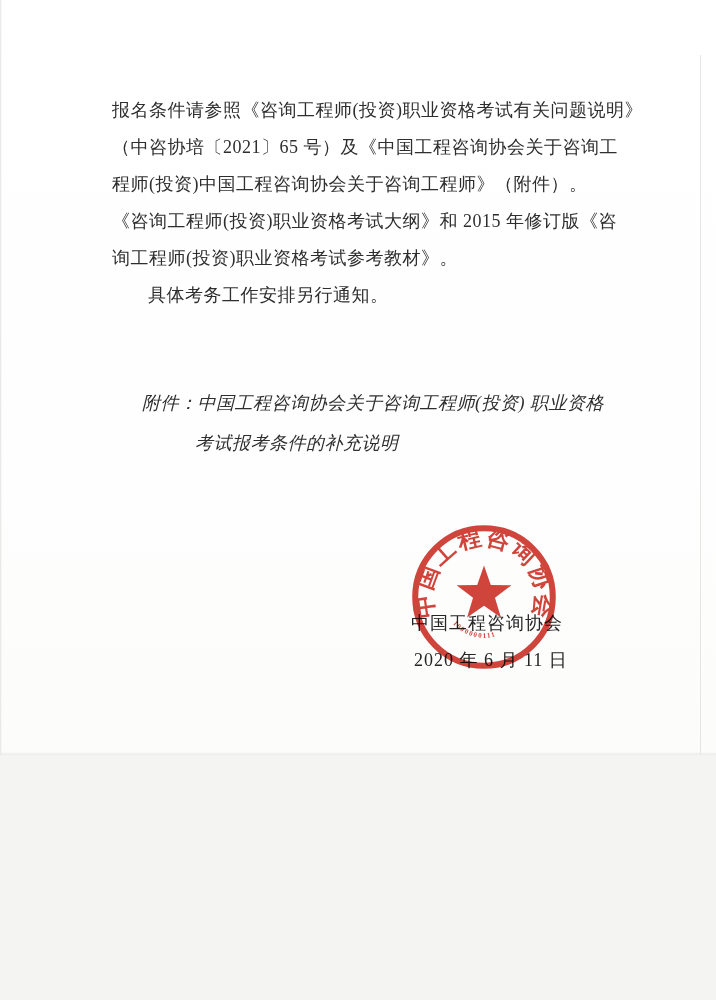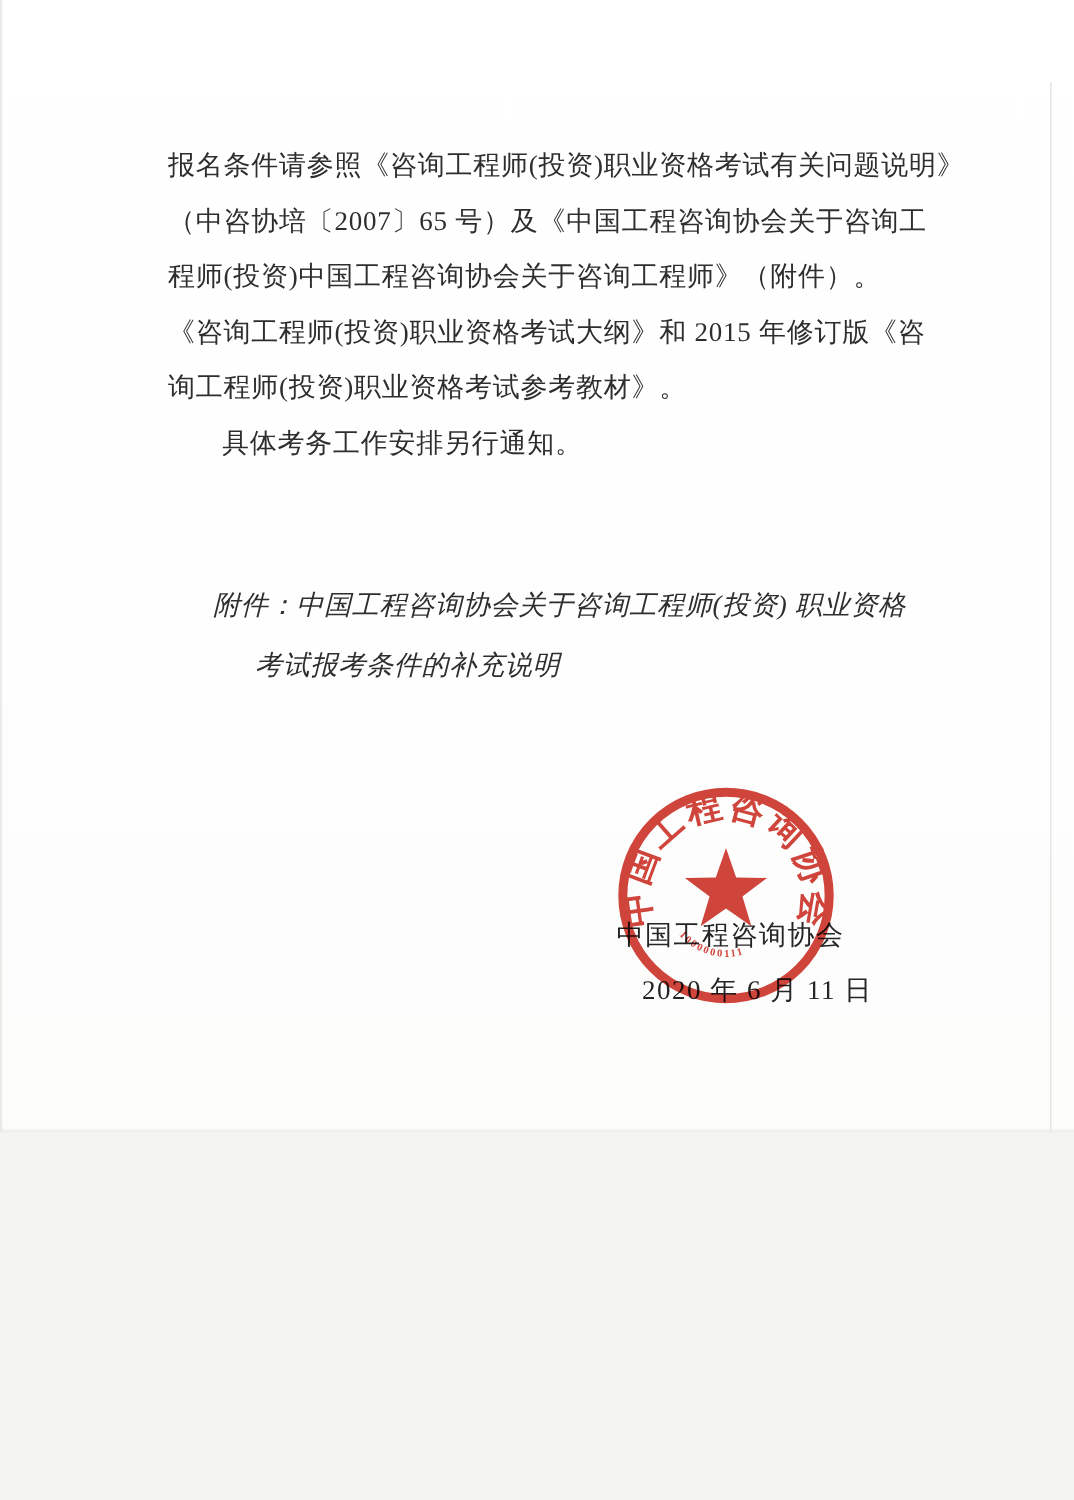--- a/index.html
+++ b/index.html
@@ -38,28 +38,28 @@
   .line { height: 37px; white-space: nowrap; }
   .line.indent { text-indent: 36px; }
   
   .attachment {
     position: absolute; left: 112px; top: 383px; width: 520px;
     font-size: 18px; line-height: 40px; letter-spacing: 0.5px;
     color: #2e2e2e;
     font-style: italic;
   }
   .att-line1 { white-space: nowrap; text-indent: 30px; }
-  .att-line2 { white-space: nowrap; margin-left: 58px; }
+  .att-line2 { white-space: nowrap; margin-left: 83px; }
   
   .signature {
     position: absolute; left: 411px; top: 605px; z-index: 1;
     font-size: 18px; line-height: 37px; letter-spacing: 1px;
     color: #252525; white-space: nowrap;
   }
-  .sig-date { margin-left: 17px; }
+  .sig-date { margin-left: 3px; }
   
   .seal {
     position: absolute; left: 405px; top: 518px; width: 158px; height: 158px;
     z-index: 2; pointer-events: none;
     mix-blend-mode: multiply; opacity: 0.88;
   }
   .seal text {
     font-family: "Liberation Serif", "DejaVu Serif", serif;
     font-weight: bold;
   }
@@ -74,21 +74,21 @@
 <body>
 
 <div class="page">
 
   <div class="edge-left"></div>
   <div class="edge-bottom"></div>
   <div class="scan-line-right"></div>
 
   <div class="body-text">
     <div class="line">报名条件请参照《咨询工程师(投资)职业资格考试有关问题说明》</div>
-    <div class="line">（中咨协培〔2007〕65 号）及《中国工程咨询协会关于咨询工</div>
+    <div class="line">（中咨协培〔2021〕65 号）及《中国工程咨询协会关于咨询工</div>
     <div class="line">程师(投资)中国工程咨询协会关于咨询工程师》（附件）。</div>
     <div class="line">《咨询工程师(投资)职业资格考试大纲》和 2015 年修订版《咨</div>
     <div class="line">询工程师(投资)职业资格考试参考教材》。</div>
     <div class="line indent">具体考务工作安排另行通知。</div>
   </div>
 
   <div class="attachment">
     <div class="att-line1"><span>附件：</span><span>中国工程咨询协会关于咨询工程师(投资) 职业资格</span></div>
     <div class="att-line2">考试报考条件的补充说明</div>
   </div>

